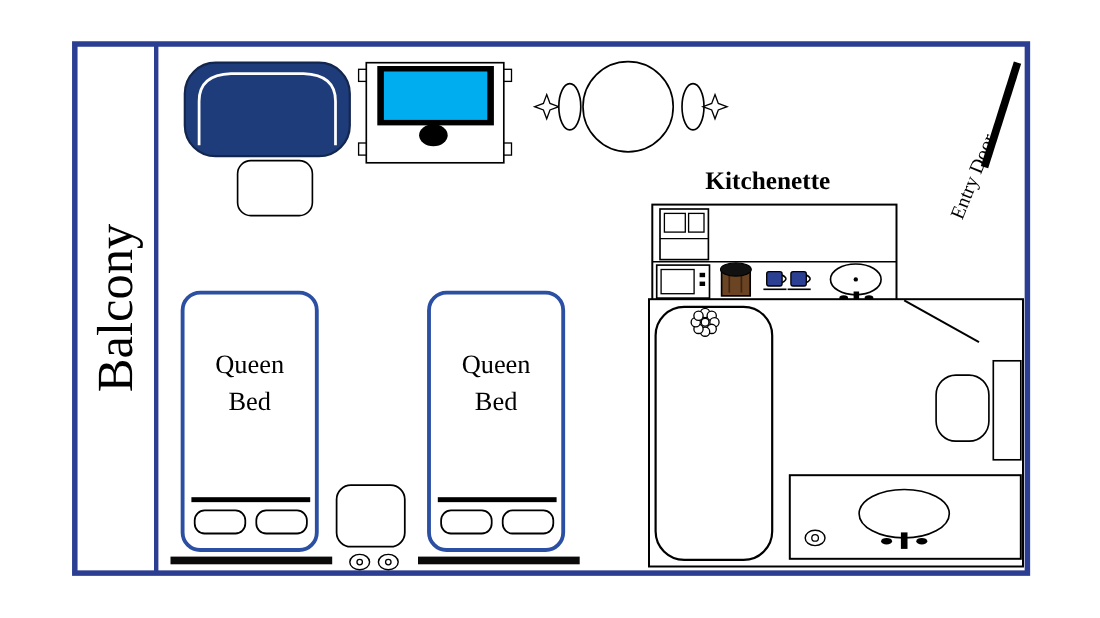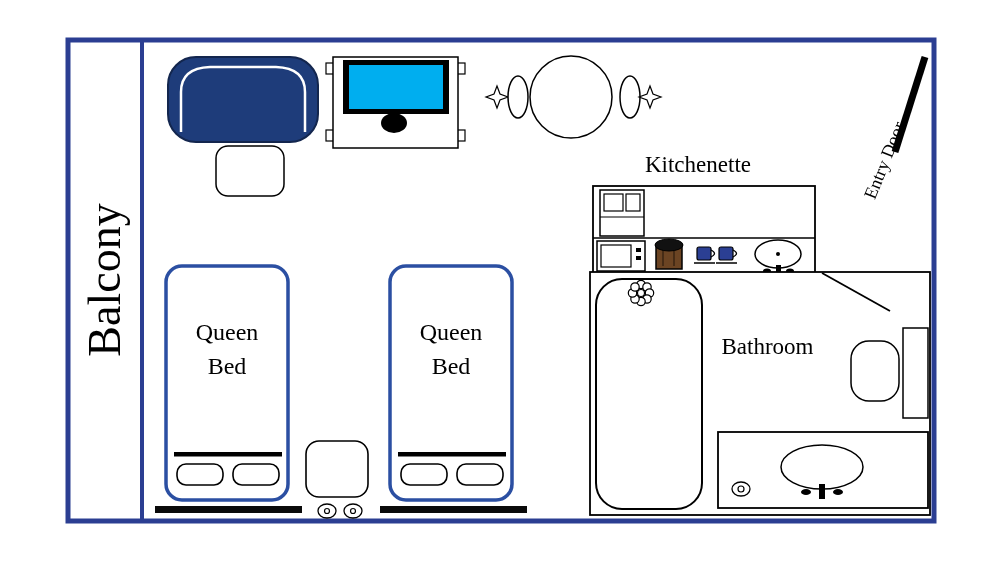--- a/index.html
+++ b/index.html
@@ -17,21 +17,21 @@
     font-family:"Liberation Serif", serif;
     text-align:center;
     white-space:normal;
   }
   .label-balcony{
     left:-45px;top:255px;width:300px;height:50px;
     line-height:50px;font-size:46px;
     transform:rotate(-90deg);
     white-space:nowrap;
   }
-  .label-kitchenette{left:628px;top:152px;width:140px;font-size:23px;}
+  .label-kitchenette{left:628px;top:152px;width:140px;font-size:23px;font-weight:bold;}
   .label-bathroom{left:705px;top:334px;width:125px;font-size:23px;}
   .label-bed1{left:184px;top:316px;width:86px;font-size:24px;line-height:1.4;}
   .label-bed2{left:408px;top:316px;width:86px;font-size:24px;line-height:1.4;}
   .label-entry{
     left:820px;top:150px;width:130px;font-size:18px;
     transform:rotate(-68deg);
     white-space:nowrap;
   }
 </style>
 </head>
@@ -169,18 +169,17 @@
       <rect x="398" y="452" width="108" height="4.5" fill="#000"></rect>
       <rect x="401" y="464" width="46" height="21" rx="9" fill="#fff" stroke="#000" stroke-width="1.6"></rect>
       <rect x="457" y="464" width="46" height="21" rx="9" fill="#fff" stroke="#000" stroke-width="1.6"></rect>
     </g>
     <rect x="380" y="506" width="147" height="7" fill="#0a0a0a"></rect>
 
   </svg>
 
   <div class="label label-balcony">Balcony</div>
   <div class="label label-kitchenette">Kitchenette</div>
-  <div class="label label-bathroom">Bathroom</div>
   <div class="label label-bed1">Queen Bed</div>
   <div class="label label-bed2">Queen Bed</div>
   <div class="label label-entry">Entry Door</div>
 
 </div>
 
 </body></html>

